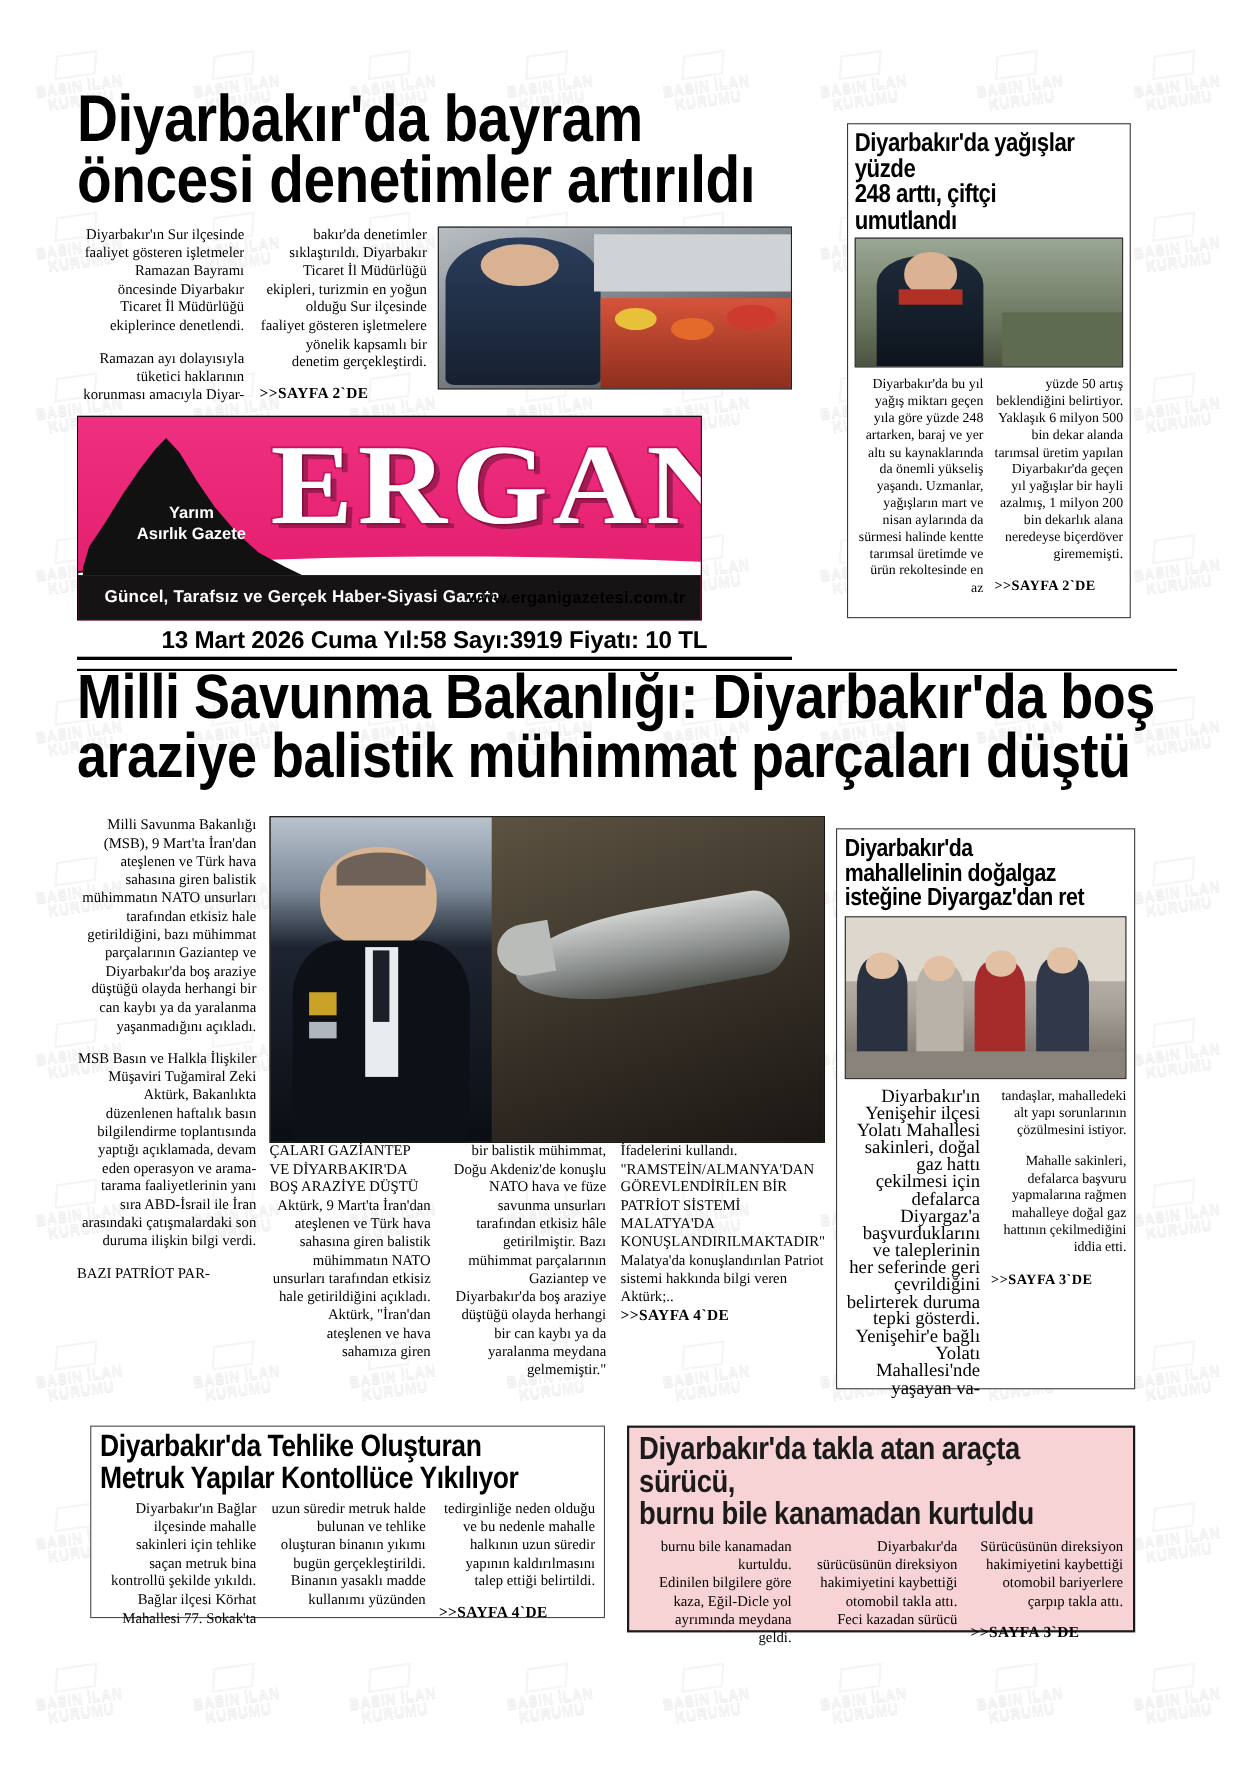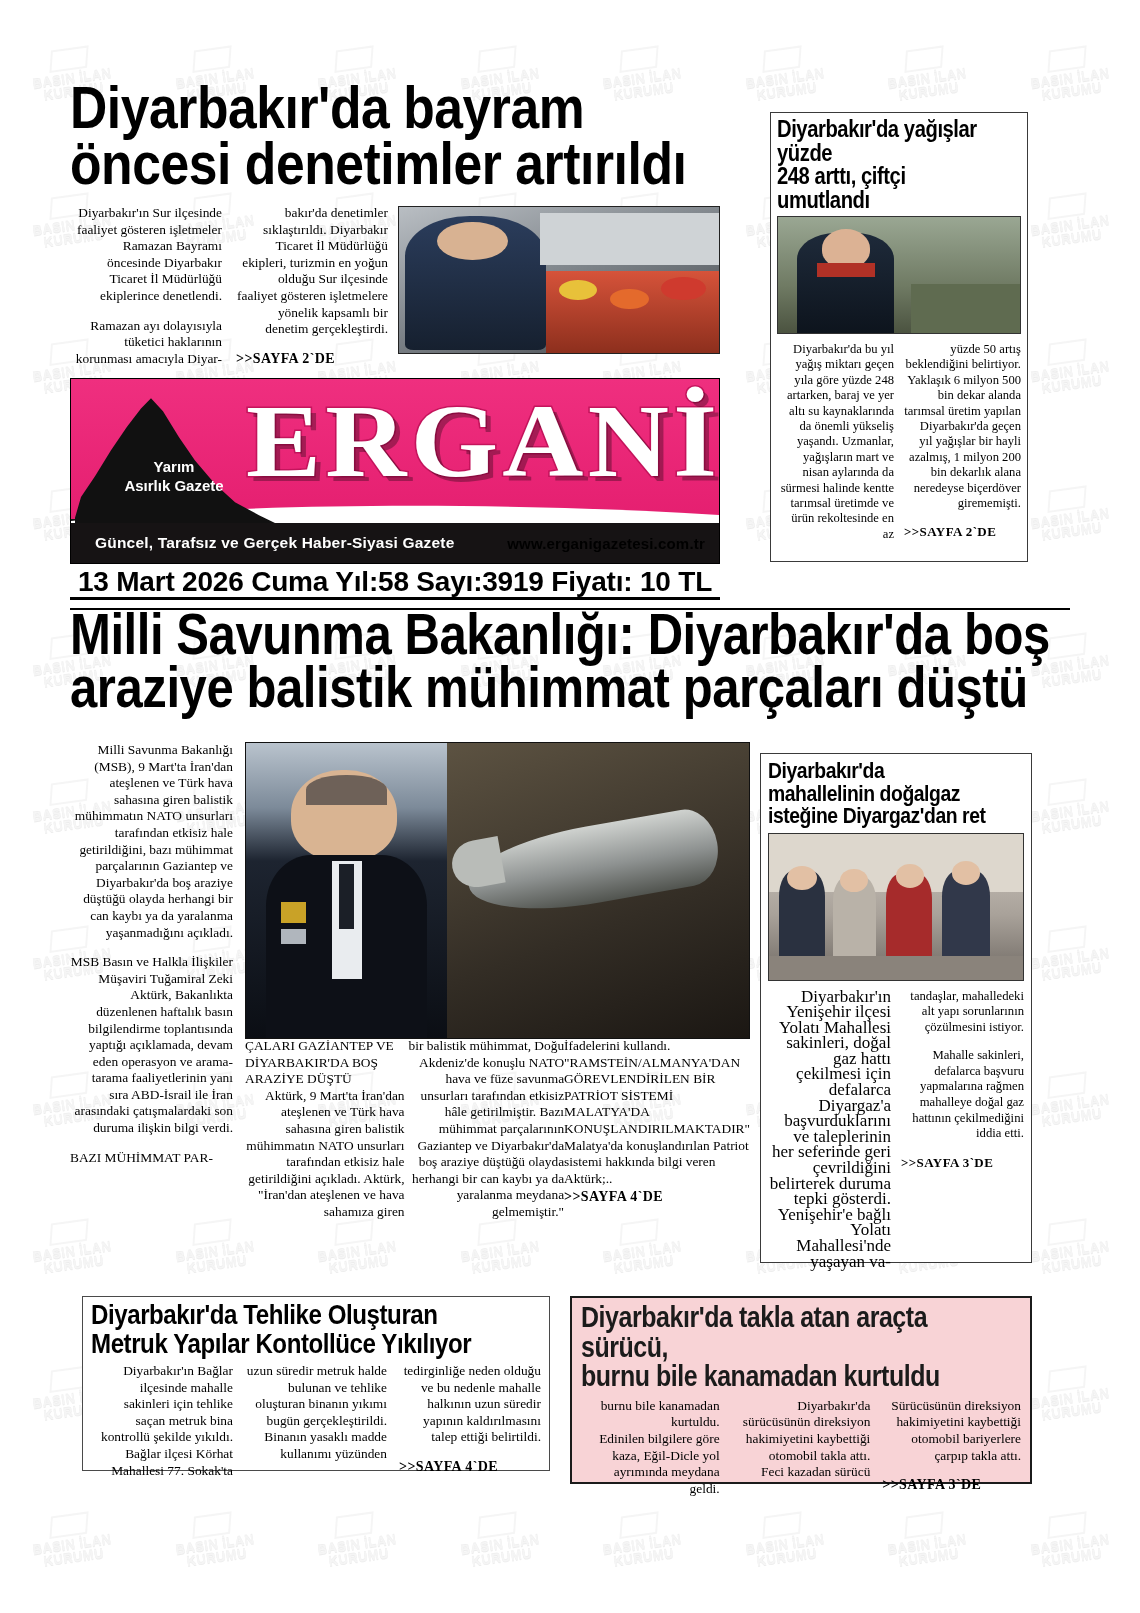--- a/index.html
+++ b/index.html
@@ -87,21 +87,21 @@
   #top-right .hl{ font-size:23.5px; line-height:1.0; }
   .tr-photo{
     width:100%; height:118px; margin-top:4px;
     border:1px solid #333; overflow:hidden; background:#7d7f72;
   }
   .tr-cols{ display:flex; gap:10px; margin-top:8px; }
   .tr-cols > div{ flex:1 1 0; }
 
   
   #masthead{
-    position:absolute; left:70px; top:378px; width:650px; height:186px;
+    position:absolute; left:70px; top:378px; width:568px; height:186px;
     border:1px solid #000; overflow:hidden; background:#ea2a7a;
   }
   .mh-pink{
     position:absolute; inset:0 0 44px 0;
     background:linear-gradient(180deg,#ef2f7f 0%, #e51f70 100%);
   }
   .mh-black{
     position:absolute; left:0; right:0; bottom:0; height:44px;
     background:#161314;
   }
@@ -142,38 +142,38 @@
     text-shadow:5px 5px 0 rgba(0,0,0,.30);
   }
 
   #datebar{
     position:absolute; left:70px; top:566px; width:650px; height:34px;
     display:flex; align-items:center; justify-content:center;
     border-bottom:3px solid #000;
   }
   #datebar span{
     font-family:"Liberation Sans",sans-serif; font-weight:700;
-    font-size:28px; letter-spacing:-.2px; color:#000;
+    font-size:22px; letter-spacing:-.2px; color:#000;
   }
 
   
   #main-hl{ position:absolute; left:70px; top:608px; width:1000px; }
   #main-hl .hl{ font-size:57px; }
   #main-hl .hl div{ white-space:nowrap; }
   .hl-rule{ position:absolute; left:70px; top:608px; width:1000px; border-top:2px solid #000; }
 
   
   #main-lead{ position:absolute; left:70px; top:742px; width:163px; }
   .main-photo{
     position:absolute; left:245px; top:742px; width:505px; height:297px;
     border:1px solid #111; overflow:hidden; background:#4d4a42;
   }
   #main-cols{
     position:absolute; left:245px; top:1038px; width:505px;
-    display:flex; 
+    display:flex; gap:13px;
   }
   #main-cols > div{ flex:1 1 0; }
 
   
   #right-mid{
     position:absolute; left:760px; top:753px; width:272px; height:510px;
     border:1px solid #3a3a3a; background:#fff; padding:6px 7px 7px 7px;
   }
   #right-mid .hl{ font-size:22.5px; line-height:1.0; }
   .rm-photo{
@@ -732,21 +732,21 @@
   <div id="main-hl">
     <div class="hl">
       <div>Milli Savunma Bakanlığı: Diyarbakır'da boş</div>
       <div>araziye balistik mühimmat parçaları düştü</div>
     </div>
   </div>
 
   <div id="main-lead" class="body-txt">
     <p>Milli Savunma Bakanlığı (MSB), 9 Mart'ta İran'dan ateşlenen ve Türk hava sahasına giren balistik mühimmatın NATO unsurları tarafından etkisiz hale getirildiğini, bazı mühimmat parçalarının Gaziantep ve Diyarbakır'da boş araziye düştüğü olayda herhangi bir can kaybı ya da yaralanma yaşanmadığını açıkladı.</p>
     <p>MSB Basın ve Halkla İlişkiler Müşaviri Tuğamiral Zeki Aktürk, Bakanlıkta düzenlenen haftalık basın bilgilendirme toplantısında yaptığı açıklamada, devam eden operasyon ve arama-tarama faaliyetlerinin yanı sıra ABD-İsrail ile İran arasındaki çatışmalardaki son duruma ilişkin bilgi verdi.</p>
-    <div>BAZI MÜHİMMAT PAR-</div>
+    <div>BAZI PATRİOT PAR-</div>
   </div>
 
   <div class="main-photo">
     <div class="ph">
       <div style="position:absolute;inset:0;background:linear-gradient(150deg,#6b6253 0%,#49423a 45%,#241f1a 100%)"></div>
       <div style="position:absolute;left:38%;top:0;width:62%;height:100%;background:linear-gradient(160deg,#5d5342,#332d25 60%,#1b1713)"></div>
       <div style="position:absolute;left:44%;top:28%;width:50%;height:26%;background:linear-gradient(180deg,#cfd2cf,#8d9190 55%,#51544f);border-radius:50% 12% 12% 50%/50% 50% 50% 50%;transform:rotate(-10deg)"></div>
       <div style="position:absolute;left:41%;top:33%;width:10%;height:16%;background:#b9bcb8;border-radius:50% 0 0 50%;transform:rotate(-10deg)"></div>
       <div style="position:absolute;left:0;top:0;width:40%;height:100%;background:linear-gradient(180deg,#b9c3cd 0%,#7c8a99 22%,#1d2430 40%,#0b0e14 100%)"></div>
       <div style="position:absolute;left:9%;top:9%;width:21%;height:31%;background:#d9b492;border-radius:48% 48% 44% 44%"></div>

